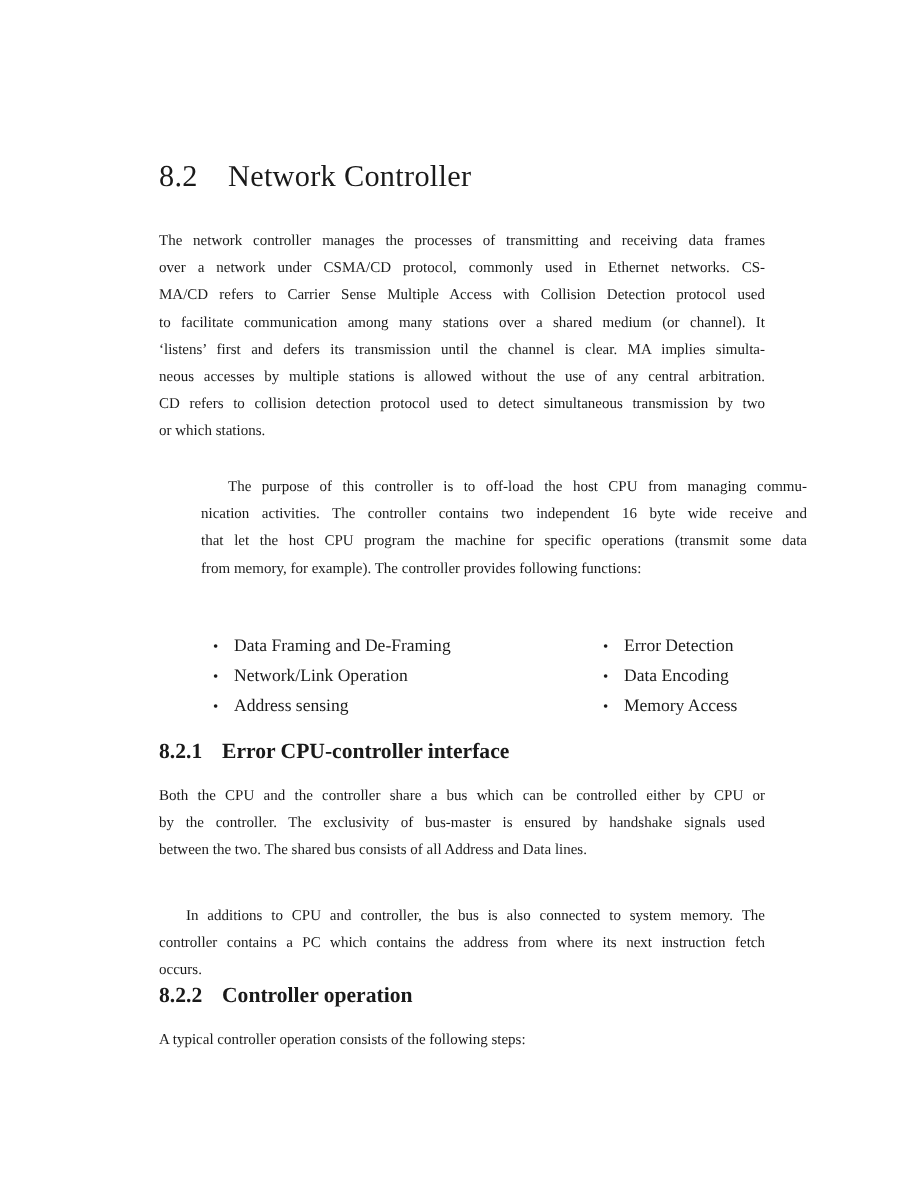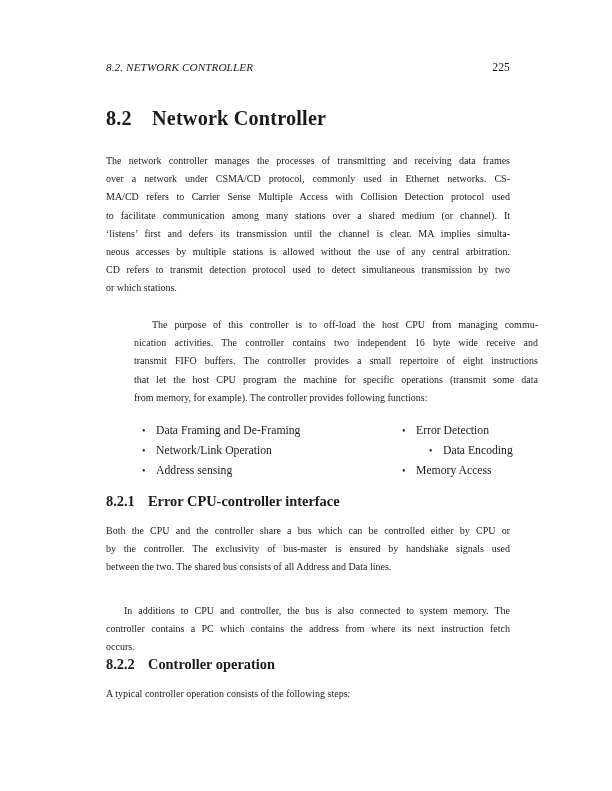--- a/index.html
+++ b/index.html
@@ -12,21 +12,21 @@
       color: #1a1a1a;
     }
     .page { position: absolute; left: 0; top: 0; width: 612px; height: 791px; }
     .runhead {
       position: absolute; left: 106px; top: 61px; width: 404px;
       font-size: 11.2px; font-style: italic; letter-spacing: 0.1px;
     }
     .runhead .pnum { position: absolute; right: 0; top: 0; font-style: normal; font-size: 11.6px; }
     .h1 {
       position: absolute; left: 106px; top: 107px;
-      font-weight: bold; font-size: 20.2px; letter-spacing: 0.2px;
+      font-weight: normal; font-size: 20.2px; letter-spacing: 0.2px;
     }
     .h1 .num { display: inline-block; width: 46px; }
     .h2 {
       position: absolute; left: 106px;
       font-weight: bold; font-size: 14.4px;
     }
     .h2 .num { display: inline-block; width: 42px; }
     .para {
       position: absolute; left: 106px; width: 404px;
       font-size: 10px; line-height: 18.2px;
@@ -42,62 +42,57 @@
     .bullet {
       position: absolute; white-space: nowrap;
     }
     .bullet .dot { display: inline-block; width: 14px; font-size: 10px; }
   </style>
 </head>
 <body>
 
 <div class="page">
 
-  <div class="runhead">
-    <span>8.2.  NETWORK CONTROLLER</span>
-    <span class="pnum">225</span>
-  </div>
 
   <div class="h1">
     <span class="num">8.2</span><span>Network Controller</span>
   </div>
 
   <div class="para" style="top:152px;">
     <span class="ln" style="white-space: nowrap; display: block; word-spacing: -0.727273px;">The network controller manages the processes of transmitting and receiving data frames</span>
     <span class="ln" style="white-space: nowrap; display: block; word-spacing: 0.181818px;">over a network under CSMA/CD protocol, commonly used in Ethernet networks.  CS-</span>
     <span class="ln" style="white-space: nowrap; display: block; word-spacing: -0.454545px;">MA/CD refers to Carrier Sense Multiple Access with Collision Detection protocol used</span>
     <span class="ln" style="white-space: nowrap; display: block; word-spacing: -0.5px;">to facilitate communication among many stations over a shared medium (or channel).  It</span>
     <span class="ln" style="white-space: nowrap; display: block; word-spacing: -0.0769231px;">‘listens’ first and defers its transmission until the channel is clear.  MA implies simulta-</span>
     <span class="ln" style="white-space: nowrap; display: block; word-spacing: -0.615385px;">neous accesses by multiple stations is allowed without the use of any central arbitration.</span>
-    <span class="ln" style="white-space: nowrap; display: block; word-spacing: -1.08333px;">CD refers to transmit detection protocol used to detect simultaneous transmission by two</span>
+    <span class="ln" style="white-space: nowrap; display: block; word-spacing: -1.08333px;">CD refers to collision detection protocol used to detect simultaneous transmission by two</span>
     <span class="ln last">or which stations.</span>
   </div>
 
   <div class="para" style="top:316px;margin-left:28px;">
     <span class="ln indent" style="white-space: nowrap; display: block; word-spacing: 0.153846px;">The purpose of this controller is to off-load the host CPU from managing commu-</span>
     <span class="ln" style="white-space: nowrap; display: block; word-spacing: 0.636364px;">nication activities.  The controller contains two independent 16 byte wide receive and</span>
-    <span class="ln" style="white-space: nowrap; display: block; word-spacing: 0.454545px;">transmit FIFO buffers.  The controller provides a small repertoire of eight instructions</span>
     <span class="ln" style="white-space: nowrap; display: block; word-spacing: 0.153846px;">that let the host CPU program the machine for specific operations (transmit some data</span>
     <span class="ln last">from memory, for example).  The controller provides following functions:</span>
   </div>
 
   <div class="bullets">
     <div class="bullet" style="left:142px; top:424px;">
       <span class="dot">•</span><span>Data Framing and De-Framing</span>
     </div>
     <div class="bullet" style="left:142px; top:444px;">
       <span class="dot">•</span><span>Network/Link Operation</span>
     </div>
     <div class="bullet" style="left:142px; top:464px;">
       <span class="dot">•</span><span>Address sensing</span>
     </div>
     <div class="bullet" style="left:402px; top:424px;">
       <span class="dot">•</span><span>Error Detection</span>
     </div>
-    <div class="bullet" style="left:402px; top:444px;margin-left:27px;">
+    <div class="bullet" style="left:402px; top:444px;">
       <span class="dot">•</span><span>Data Encoding</span>
     </div>
     <div class="bullet" style="left:402px; top:464px;">
       <span class="dot">•</span><span>Memory Access</span>
     </div>
   </div>
 
   <div class="h2" style="top:493px;">
     <span class="num">8.2.1</span><span>Error CPU-controller interface</span>
   </div>

